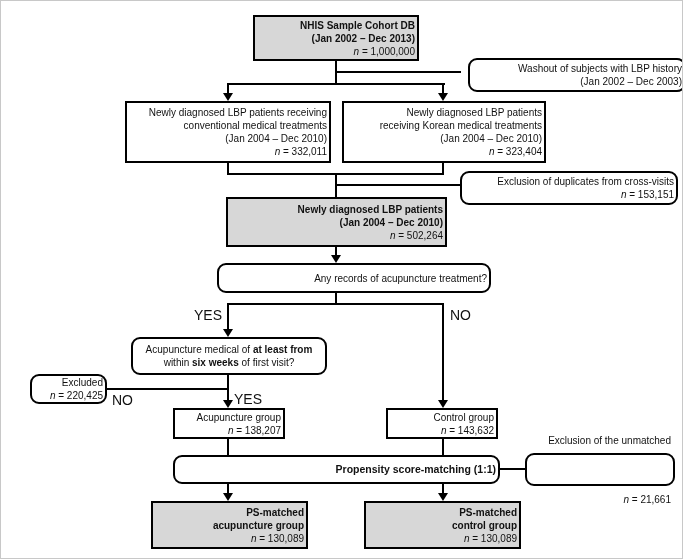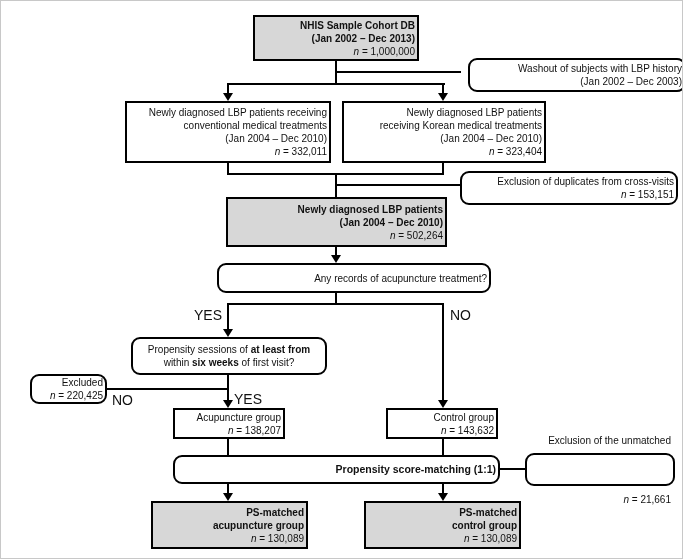--- a/index.html
+++ b/index.html
@@ -112,21 +112,21 @@
     <div class="bl b">Newly diagnosed LBP patients</div>
     <div class="bl b">(Jan 2004 – Dec 2010)</div>
     <div class="bl"><i>n</i> <span>= 502,264</span></div>
   </div>
 
   <div class="box rounded" style="left:216px; top:262px; width:274px; height:30px;">
     <div class="bl">Any records of acupuncture treatment?</div>
   </div>
 
   <div class="box rounded" style="left:130px; top:336px; width:196px; height:38px;">
-    <div class="wrapline"><span>Propensity sessions of</span> <b>at least from</b> <span>within</span> <b>six weeks</b> <span>of first visit?</span></div>
+    <div class="wrapline"><span>Acupuncture medical of</span> <b>at least from</b> <span>within</span> <b>six weeks</b> <span>of first visit?</span></div>
   </div>
 
   <div class="box rounded" style="left:29px; top:373px; width:77px; height:30px;">
     <div class="bl">Excluded</div>
     <div class="bl"><i>n</i> <span>= 220,425</span></div>
   </div>
 
   <div class="box" style="left:172px; top:407px; width:112px; height:31px;">
     <div class="bl">Acupuncture group</div>
     <div class="bl"><i>n</i> <span>= 138,207</span></div>

